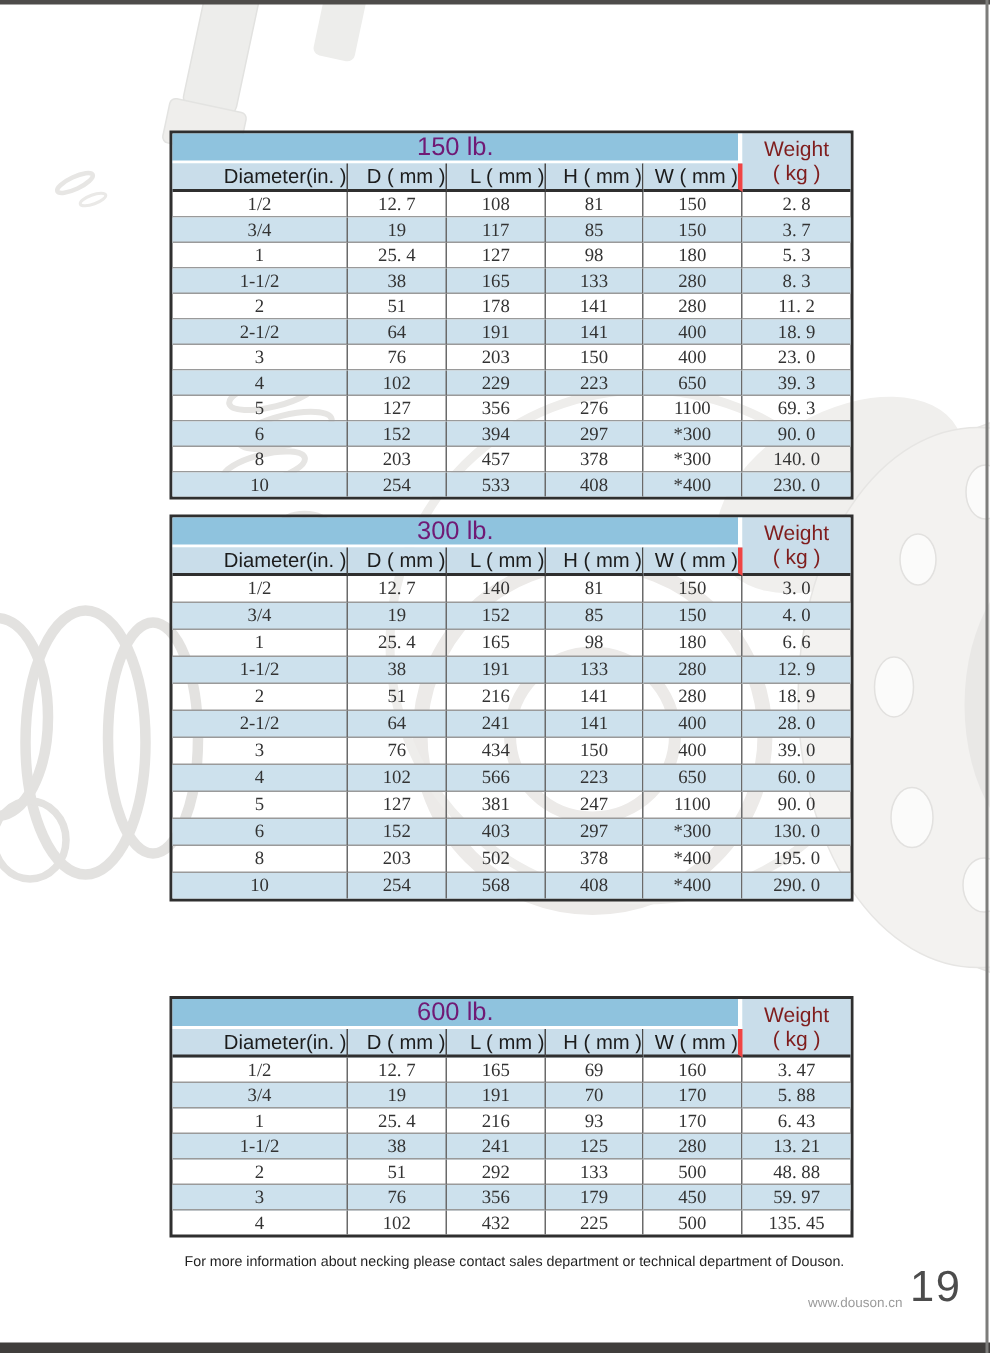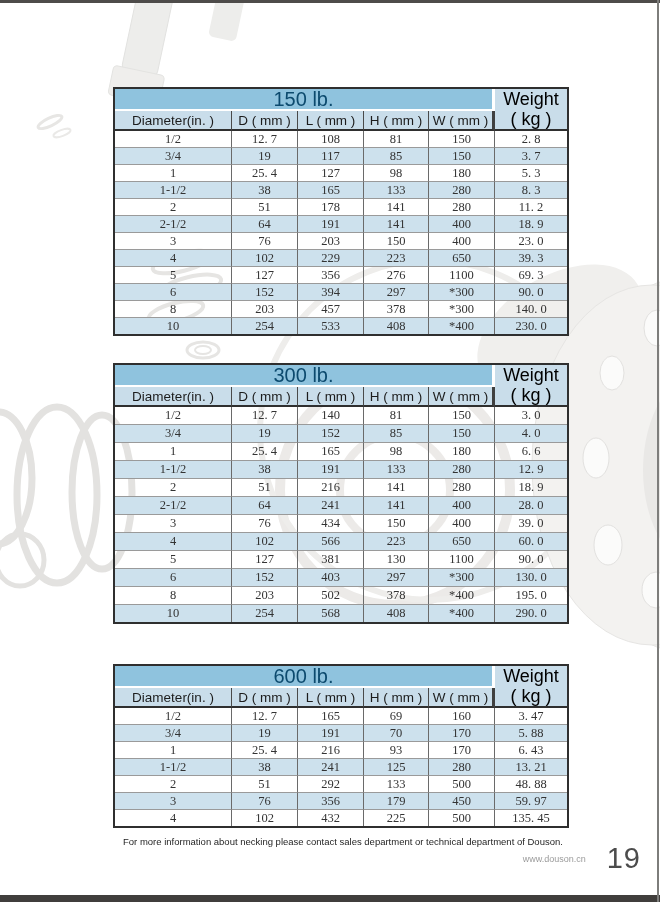--- a/index.html
+++ b/index.html
@@ -15,42 +15,42 @@
     width:660px;height:902px;background:#ffffff;position:relative;overflow:hidden;
     font-family:"Liberation Sans",sans-serif;
   }
   .watermark{position:absolute;left:0;top:0;z-index:0;}
   .edge-top{position:absolute;left:0;top:0;width:660px;height:3px;background:#4e4c4a;z-index:3;}
   .edge-bottom{position:absolute;left:0;bottom:0;width:660px;height:7px;background:#403e3c;z-index:3;}
   .edge-right{position:absolute;right:1px;top:0;width:2px;height:902px;background:#7d7d7b;z-index:3;}
 
   .tw{position:absolute;left:113px;z-index:1;}
   #tw0{top:87px;}
-  #tw1{top:363px;}
+  #tw1{top:343px;}
   #tw2{top:664px;}
 
   table.spec{border-collapse:separate;border-spacing:0;border:2px solid var(--border-dark);
     table-layout:fixed;width:452px;background:transparent;}
   table.spec th,table.spec td{padding:0;text-align:center;font-weight:normal;overflow:hidden;white-space:nowrap;}
-  th.title{background:var(--title-blue);font-size:20px;height:18px;line-height:18px;
-    border-bottom:2px solid #ffffff;border-right:3px solid #ffffff;color:#0c4a6e;}
-  th.weight{background:var(--header-blue);font-size:18px;line-height:1.12;
-    border-bottom:2px solid var(--border-dark);color:#000000;}
+  th.title{background:var(--title-blue);font-size:17px;height:18px;line-height:18px;
+    border-bottom:2px solid #ffffff;border-right:3px solid #ffffff;color:#701a75;}
+  th.weight{background:var(--header-blue);font-size:14px;line-height:1.12;
+    border-bottom:2px solid var(--border-dark);color:#7f1d1d;}
   tr.cols th{background:var(--header-blue);font-size:13.5px;height:17px;line-height:17px;
-    border-bottom:2px solid var(--border-dark);border-right:1px solid #4a4a4a;color:#1c1c1c;}
-  tr.cols th:last-child{border-right:3px solid #404040;}
+    border-bottom:2px solid var(--border-dark);border-right:1px solid #4a4a4a;color:#1c1c1c;text-align:right;}
+  tr.cols th:last-child{border-right:3px solid #ef4444;}
   tbody td{font-family:"Liberation Serif","DejaVu Serif",serif;font-size:12.5px;color:#333333;
     height:16px;line-height:16px;border-right:1px solid var(--grid-v);border-bottom:1px solid var(--grid-h);}
   tbody td:last-child{border-right:0;}
   tbody tr:last-child td{border-bottom:0;}
   tbody tr.alt td{background:var(--alt-blue);}
   #tw1 tbody td{height:17px;line-height:17px;}
 
   .note{position:absolute;left:112px;top:836px;font-size:9.5px;color:#1f1f1f;z-index:1;margin:0;padding-left:11px;}
-  .pagefoot{position:absolute;right:19px;top:844px;display:flex;align-items:center;gap:21px;z-index:1;}
+  .pagefoot{position:absolute;right:19px;top:844px;display:flex;align-items:flex-end;gap:5px;z-index:1;}
   .site{font-size:9px;color:#9b9b9b;}
   .pagenum{font-size:29px;color:#4c4c4c;letter-spacing:1px;line-height:1;}
 </style>
 </head>
 <body>
 
 <div class="page">
 
   <svg class="watermark" width="660" height="902" viewBox="0 0 660 902">
 
@@ -313,21 +313,21 @@
             <td>102</td>
             <td>566</td>
             <td>223</td>
             <td>650</td>
             <td>60. 0</td>
           </tr>
           <tr>
             <td>5</td>
             <td>127</td>
             <td>381</td>
-            <td>130</td>
+            <td>247</td>
             <td>1100</td>
             <td>90. 0</td>
           </tr>
           <tr class="alt">
             <td>6</td>
             <td>152</td>
             <td>403</td>
             <td>297</td>
             <td>*300</td>
             <td>130. 0</td>

